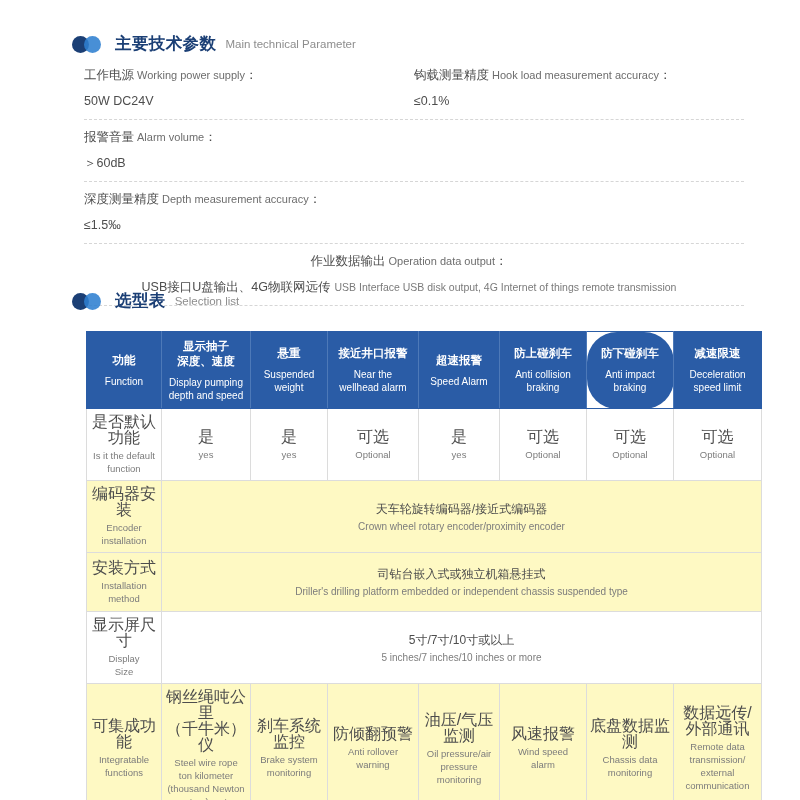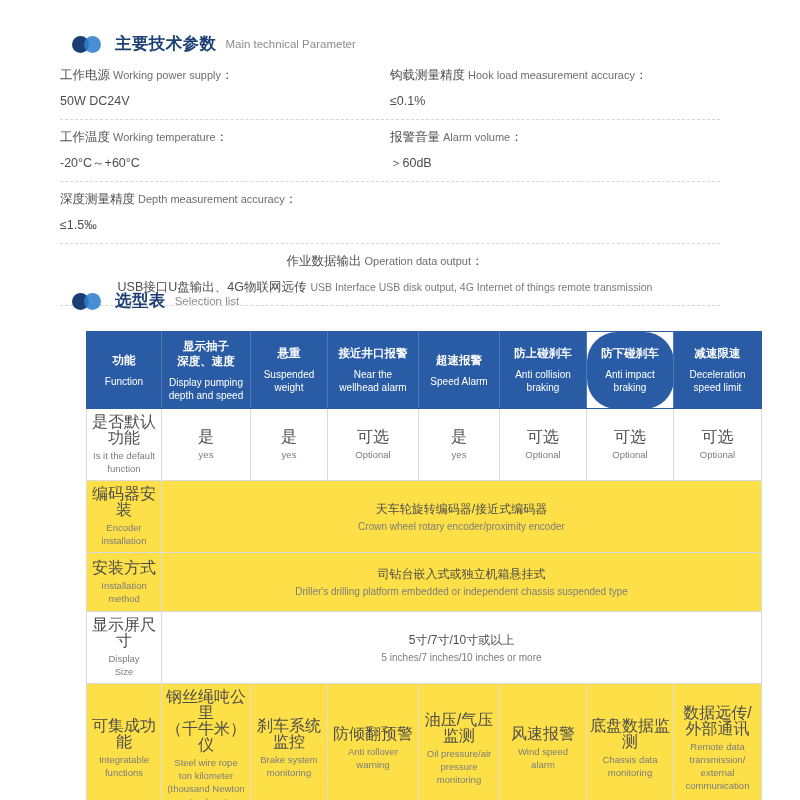--- a/index.html
+++ b/index.html
@@ -54,21 +54,21 @@
   .sec-title-en {
     font-size: 11.5px;
     color: #8d8d8d;
     font-weight: normal;
     padding-bottom: 1px;
   }
 
   
   #params-block {
     position: absolute;
-    left: 60px;
+    left: 84px;
     top: 58px;
     width: 660px;
   }
   .param-row {
     display: flex;
     border-bottom: 1px dashed #d6d6d6;
     padding: 4px 0 5px 0;
   }
   .param-row:first-child { border-top: none; }
   .param-col {
@@ -148,21 +148,21 @@
     color: #4d4d4d;
     line-height: 16px;
   }
   .cell-en {
     display: block;
     font-size: 9.5px;
     color: #7c7c7c;
     line-height: 13px;
     margin-top: 3px;
   }
-  tr.alt td { background: #fde047; }
+  tr.alt td { background: #fef9c3; }
   td.rowlabel .cell-cn { line-height: 16px; }
   td.span-cell .cell-cn { font-size: 12px; line-height: 18px; }
   td.span-cell .cell-en { font-size: 10px; line-height: 14px; margin-top: 2px; }
   tr.r1 td { height: 45px; }
   tr.r2 td, tr.r3 td, tr.r4 td, tr.r5 td { height: 48px; }
   tr.r6 td { height: 95px; vertical-align: middle; }
 </style>
 </head>
 <body>
 
@@ -183,24 +183,20 @@
           <div class="param-label"><span>工作电源</span><span class="en">Working power supply</span><span>：</span></div>
           <div class="param-value"><span>50W DC24V</span></div>
         </div>
         <div class="param-col">
           <div class="param-label"><span>钩载测量精度</span><span class="en">Hook load measurement accuracy</span><span>：</span></div>
           <div class="param-value"><span>≤0.1%</span></div>
         </div>
       </div>
       <div class="param-row">
         <div class="param-col">
-          <div class="param-label"><span>工作温度</span><span class="en">Working temperature</span><span>：</span></div>
-          <div class="param-value"><span>-20°C～+60°C</span></div>
-        </div>
-        <div class="param-col">
           <div class="param-label"><span>报警音量</span><span class="en">Alarm volume</span><span>：</span></div>
           <div class="param-value"><span>＞60dB</span></div>
         </div>
       </div>
       <div class="param-row">
         <div class="param-col">
           <div class="param-label"><span>深度测量精度</span><span class="en">Depth measurement accuracy</span><span>：</span></div>
           <div class="param-value"><span>≤1.5‰</span></div>
         </div>
         <div class="param-col"></div>

